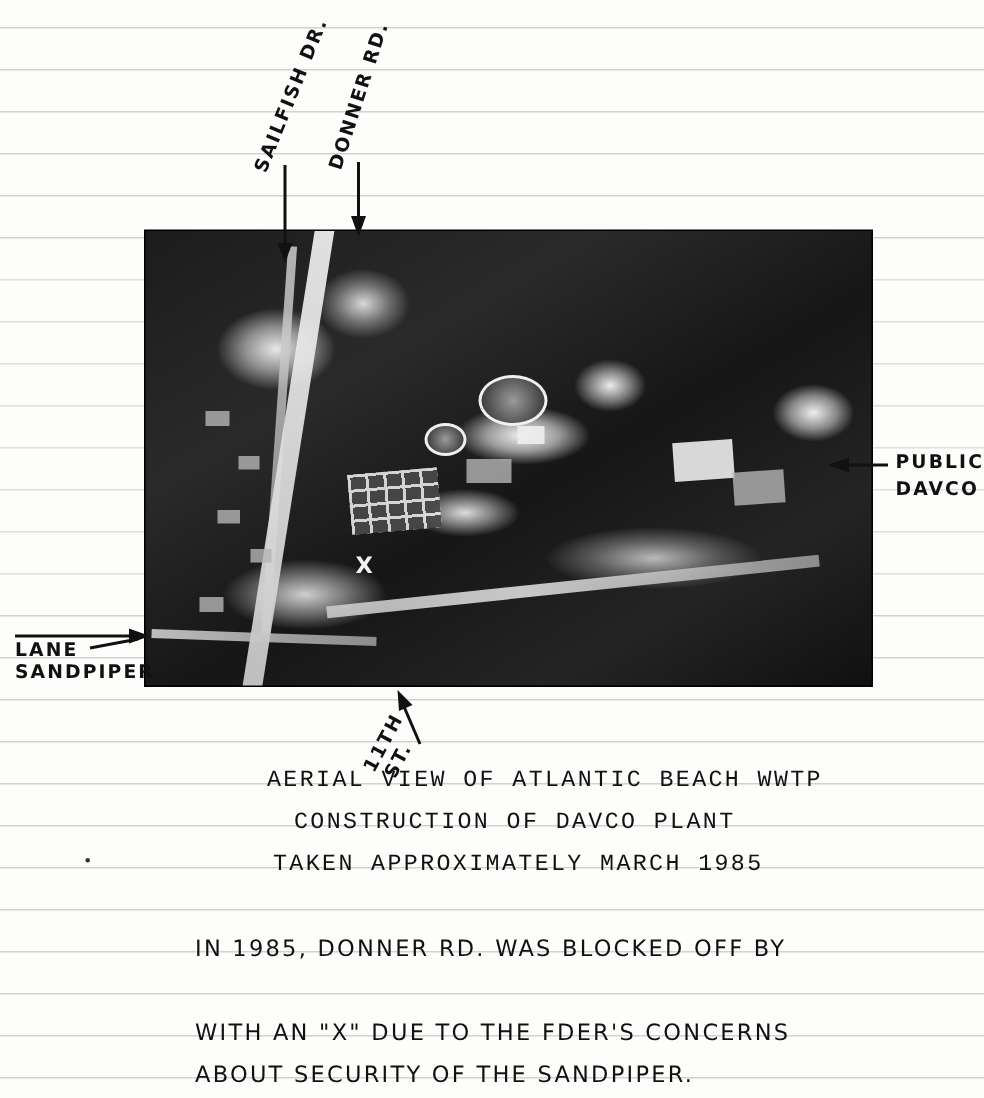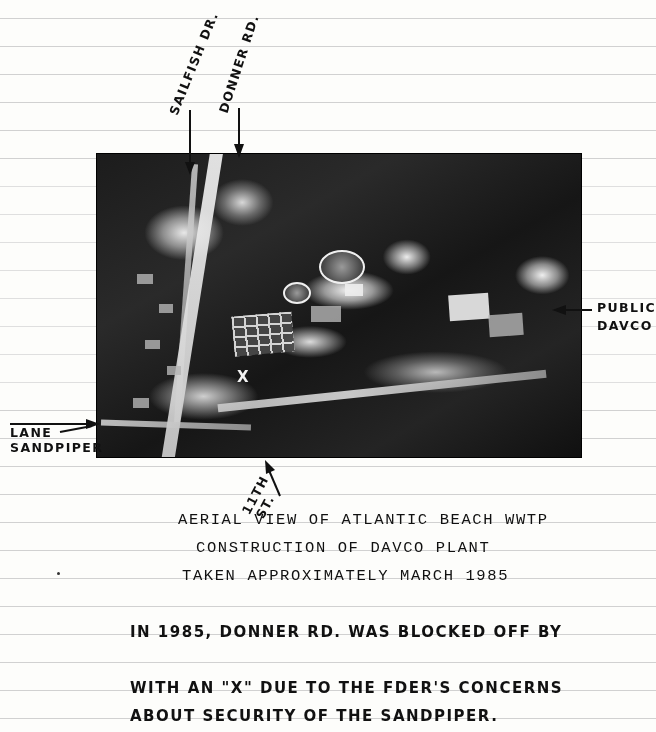--- a/index.html
+++ b/index.html
@@ -131,21 +131,21 @@
   }
   .caption-line {
     font-size: 15.5px;
     letter-spacing: 1.6px;
     font-weight: 500;
     font-family: Liberation Mono, monospace;
   }
   .body-line {
     font-size: 15px;
     letter-spacing: 1.5px;
-    font-weight: 700;
+    font-weight: 400;
   }
 
   .vert {
     transform-origin: left bottom;
     transform: rotate(-68deg);
   }
   .vert2 {
     transform-origin: left bottom;
     transform: rotate(-72deg);
   }

